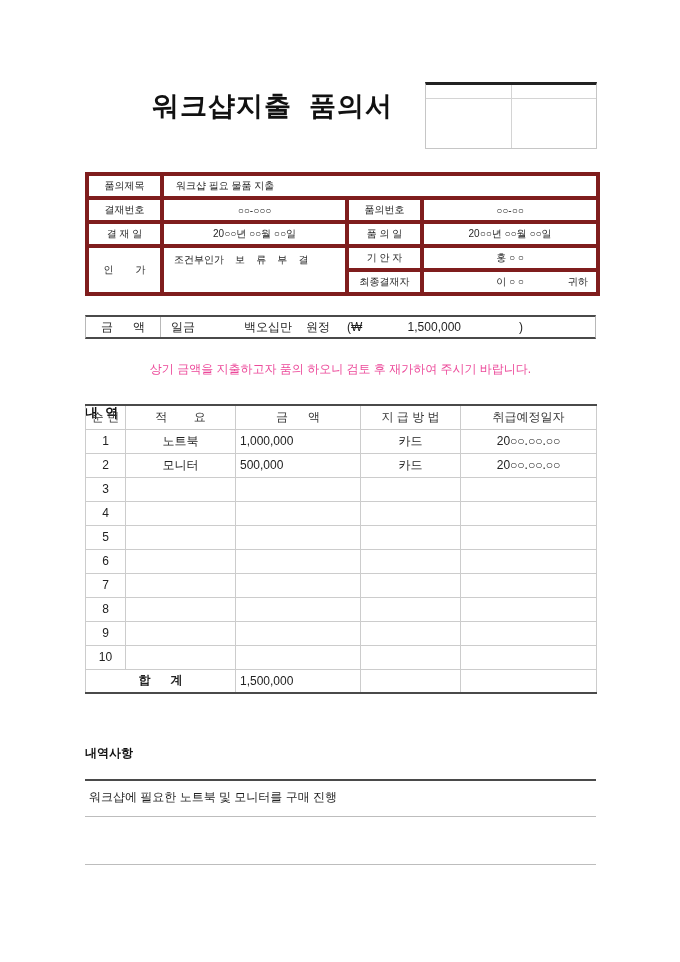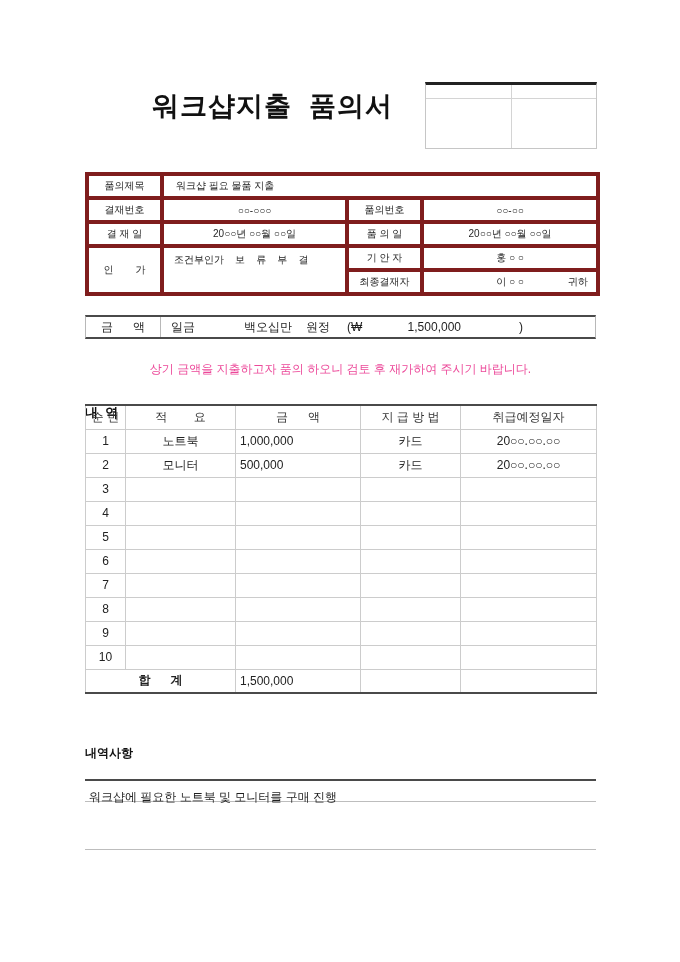--- a/index.html
+++ b/index.html
@@ -99,21 +99,21 @@
   }
   .breakdown-table td.c-amt { text-align:left; padding-right:10px; }
   .breakdown-table tr.header-row td { color:#333; }
   .breakdown-table td.c-total-label { font-weight:bold; }
 
   
   .details { position:absolute; left:85px; top:745px; width:511px; }
   .details-title { font-size:12px; font-weight:bold; margin-bottom:17px; color:#111; }
   .details-body { border-top:2px solid #4a4a4a; }
   .details-row1 {
-    height:21px; line-height:32px; font-size:12px;
+    height:36px; line-height:32px; font-size:12px;
     border-bottom:1px solid #bdbdbd; padding-left:4px; white-space:nowrap;
   }
   .details-row2 { height:48px; border-bottom:1px solid #bdbdbd; }
 </style>
 </head>
 <body>
 
 <div class="page">
 
   <h1 class="title">워크샵지출&nbsp;&nbsp;품의서</h1>

